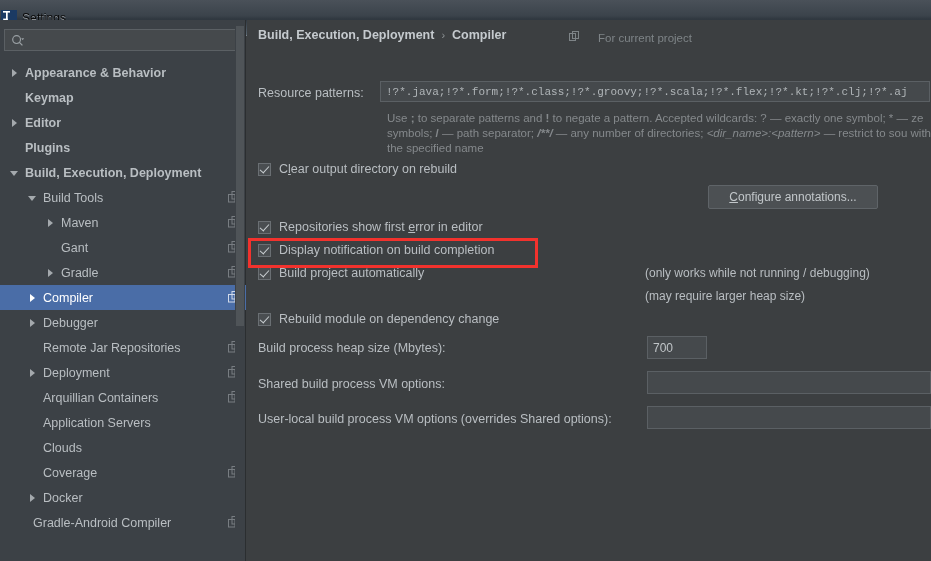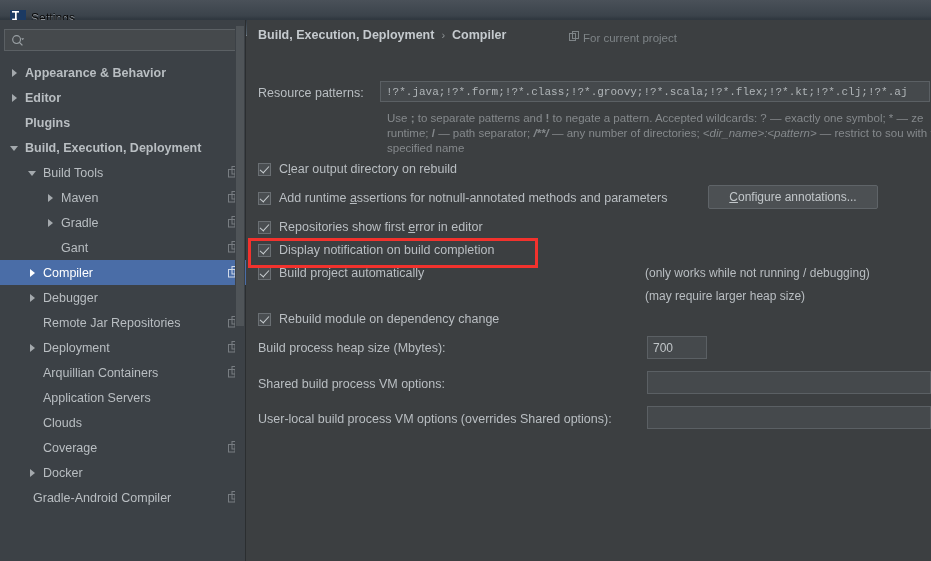--- a/index.html
+++ b/index.html
@@ -10,21 +10,21 @@
     background: #3c3f41;
     font-family: "Liberation Sans", sans-serif;
   }
 
   #app { position: relative; width: 931px; height: 561px; }
 
   
   .titlebar {
     position: absolute; left: 0; top: 0; width: 931px; height: 36px;
     background: linear-gradient(to bottom, #4a5159 0%, #3b434b 45%, #2f373f 55%, #596671 100%);
-    display: flex; align-items: center; padding-left: 10px;
+    display: flex; align-items: center; padding-left: 1px;
     border-bottom: 1px solid #7b848c;
   }
   .titlebar-icon {
     width: 16px; height: 16px; margin-right: 5px;
     background: #1b3a63;
     position: relative; flex: 0 0 auto;
     border: 1px solid #0d booo;
   }
   .titlebar-title {
     font-size: 12px; color: #0a0a0a;
@@ -94,21 +94,21 @@
 
   .breadcrumb {
     position: absolute; left: 11px; top: 8px;
     font-size: 12.5px; font-weight: bold; color: #c5cace;
     display: flex; align-items: center; gap: 7px;
   }
   .bc-sep { color: #8e9396; font-weight: normal; font-size: 11px; }
   .for-project {
     position: absolute; left: 322px; top: 11px;
     font-size: 11.5px; color: #7e8487;
-    display: flex; align-items: center; gap: 3px;
+    display: flex; align-items: center; gap: 18px;
   }
 
   .row-label {
     position: absolute; font-size: 12.5px; color: #b9bec2; white-space: nowrap;
   }
 
   .textfield {
     position: absolute;
     background: #45494c; border: 1px solid #5b6064;
     color: #b0b5b8; font-size: 11px;
@@ -196,20 +196,23 @@
     <div class="tree" id="tree">
         <div class="tree-row bold">
           <span class="arrow" style="left: 8px;">
             <svg width="12" height="12" viewBox="0 0 12 12">
               <path d="M4 2 L9 6 L4 10 Z" fill="#a4a9ad"></path>
             </svg>
           </span>
           <span class="tree-label" style="margin-left: 25px;">Appearance &amp; Behavior</span>
         </div>
         <div class="tree-row bold">
+          <span class="tree-label" style="margin-left: 25px;">Keymap</span>
+        </div>
+        <div class="tree-row bold">
           <span class="arrow" style="left: 8px;">
             <svg width="12" height="12" viewBox="0 0 12 12">
               <path d="M4 2 L9 6 L4 10 Z" fill="#a4a9ad"></path>
             </svg>
           </span>
           <span class="tree-label" style="margin-left: 25px;">Editor</span>
         </div>
         <div class="tree-row bold">
           <span class="tree-label" style="margin-left: 25px;">Plugins</span>
         </div>
@@ -239,33 +242,33 @@
               <path d="M4 2 L9 6 L4 10 Z" fill="#a4a9ad"></path>
             </svg>
           </span>
           <span class="tree-label" style="margin-left: 61px;">Maven</span>
           <span class="scope-icon"><svg width="12" height="12" viewBox="0 0 12 12">
               <rect x="0.5" y="3.5" width="6.5" height="7.5" fill="none" stroke="#8d9296" stroke-width="1"></rect>
               <rect x="4" y="0.5" width="6.5" height="7.5" fill="none" stroke="#8d9296" stroke-width="1"></rect>
             </svg></span>
         </div>
         <div class="tree-row">
+          <span class="tree-label" style="margin-left: 61px;">Gant</span>
+          <span class="scope-icon"><svg width="12" height="12" viewBox="0 0 12 12">
+              <rect x="0.5" y="3.5" width="6.5" height="7.5" fill="none" stroke="#8d9296" stroke-width="1"></rect>
+              <rect x="4" y="0.5" width="6.5" height="7.5" fill="none" stroke="#8d9296" stroke-width="1"></rect>
+            </svg></span>
+        </div>
+        <div class="tree-row">
           <span class="arrow" style="left: 44px;">
             <svg width="12" height="12" viewBox="0 0 12 12">
               <path d="M4 2 L9 6 L4 10 Z" fill="#a4a9ad"></path>
             </svg>
           </span>
           <span class="tree-label" style="margin-left: 61px;">Gradle</span>
-          <span class="scope-icon"><svg width="12" height="12" viewBox="0 0 12 12">
-              <rect x="0.5" y="3.5" width="6.5" height="7.5" fill="none" stroke="#8d9296" stroke-width="1"></rect>
-              <rect x="4" y="0.5" width="6.5" height="7.5" fill="none" stroke="#8d9296" stroke-width="1"></rect>
-            </svg></span>
-        </div>
-        <div class="tree-row">
-          <span class="tree-label" style="margin-left: 61px;">Gant</span>
           <span class="scope-icon"><svg width="12" height="12" viewBox="0 0 12 12">
               <rect x="0.5" y="3.5" width="6.5" height="7.5" fill="none" stroke="#8d9296" stroke-width="1"></rect>
               <rect x="4" y="0.5" width="6.5" height="7.5" fill="none" stroke="#8d9296" stroke-width="1"></rect>
             </svg></span>
         </div>
         <div class="tree-row selected">
           <span class="arrow" style="left: 26px;">
             <svg width="12" height="12" viewBox="0 0 12 12">
               <path d="M4 2 L9 6 L4 10 Z" fill="#ffffff"></path>
             </svg>
@@ -361,33 +364,29 @@
         </svg>
       </span>
       <span>For current project</span>
     </div>
 
     <div class="row-label" style="left:11px; top:66px;">Resource patterns:</div>
     <div class="textfield" style="left:133px; top:61px; width:550px; height:21px;">!?*.java;!?*.form;!?*.class;!?*.groovy;!?*.scala;!?*.flex;!?*.kt;!?*.clj;!?*.aj</div>
 
     <div class="hint" style="left:140px; top:91px;">
       <span>Use </span><b>;</b><span> to separate patterns and </span><b>!</b><span> to negate a pattern. Accepted wildcards: ? — exactly one symbol; * — ze</span>
-      <span>runtime; </span><b>/</b><span> — path separator; </span><b><i>/**/</i></b><span> — any number of directories;  </span><i>&lt;dir_name&gt;:&lt;pattern&gt;</i><span> — restrict to sou</span>
+      <span>symbols; </span><b>/</b><span> — path separator; </span><b><i>/**/</i></b><span> — any number of directories;  </span><i>&lt;dir_name&gt;:&lt;pattern&gt;</i><span> — restrict to sou</span>
       <span>with the specified name</span>
     </div>
 
     <div class="cb-row" style="left:11px; top:142px;">
       <span class="checkbox checked"></span>
       <span><span>C</span><span class="mn">l</span><span>ear output directory on rebuild</span></span>
     </div>
 
-    <div class="cb-row" style="left:11px; top:171px;">
-      <span class="checkbox checked"></span>
-      <span><span>Add runtime </span><span class="mn">a</span><span>ssertions for notnull-annotated methods and parameters</span></span>
-    </div>
 
     <div class="cb-row" style="left:11px; top:200px;">
       <span class="checkbox checked"></span>
       <span><span>Repositories show first </span><span class="mn">e</span><span>rror in editor</span></span>
     </div>
 
     <div class="cb-row" style="left:11px; top:223px;">
       <span class="checkbox checked"></span>
       <span>Display notification on build completion</span>
     </div>

